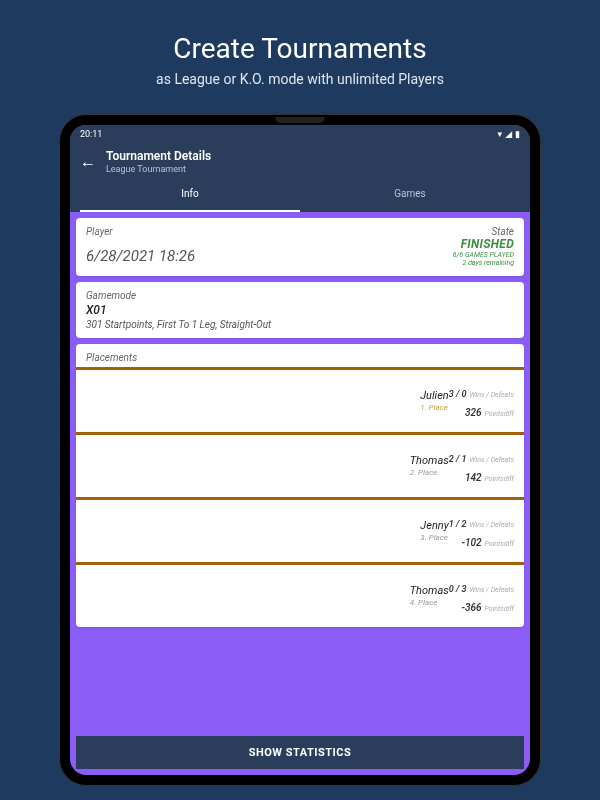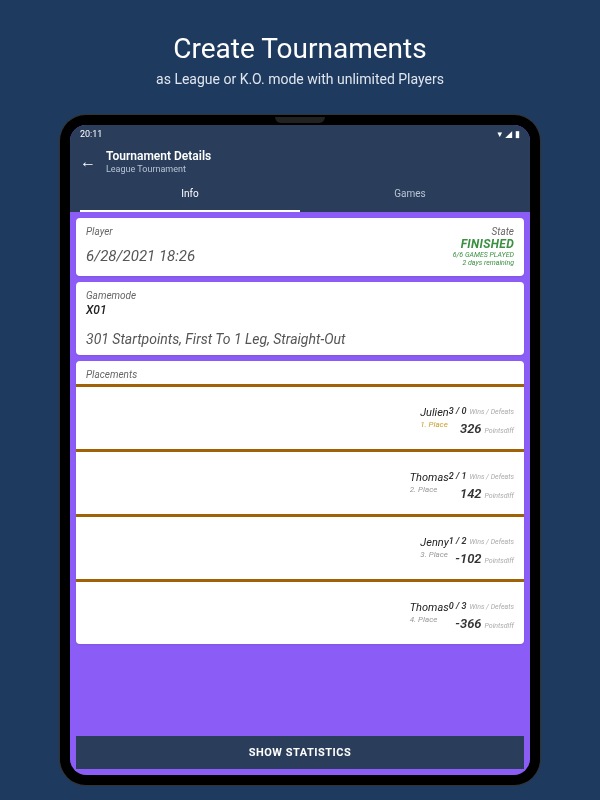--- a/index.html
+++ b/index.html
@@ -112,38 +112,38 @@
     display: flex;
     justify-content: space-between;
     align-items: flex-start;
   }
   .card-label { font-size: 10px; color: #666; }
   .card-value { font-size: 15px; color: #555; margin-top: 10px; }
   .state-block { text-align: right; }
   .state-finished { color: #3a9040; font-weight: 700; font-size: 12px; letter-spacing: 0.3px; }
   .state-sub { color: #3a9040; font-size: 7px; line-height: 1.2; }
   .gamemode-name { font-size: 12px; color: #222; font-weight: 500; margin-top: 2px; }
-  .gamemode-desc { font-size: 14px; color: #555; margin-top: 14px; }
+  .gamemode-desc { font-size: 10px; color: #555; margin-top: 2px; }
   .placements-card { padding: 8px 0 0 0; }
   .placements-title { font-size: 10px; color: #666; padding: 0 10px 4px 10px; }
   .placement-row {
     display: flex;
     justify-content: flex-end;
     align-items: center;
     padding: 12px 10px;
     border-top: 3px solid #a16207;
   }
   .placement-left {}
   .placement-name { font-size: 11px; color: #222; }
   .placement-rank { font-size: 8px; color: #999; margin-top: 1px; }
   .placement-rank.gold { color: #c8a030; }
   .placement-right { text-align: right; }
   .placement-score { font-size: 9px; color: #333; font-weight: 600; }
   .placement-score-label { font-size: 7px; color: #aaa; margin-left: 3px; font-weight: 400; }
-  .placement-diff { font-size: 13px; color: #333; font-weight: 600; margin-top: 1px; }
+  .placement-diff { font-size: 10px; color: #333; font-weight: 600; margin-top: 1px; }
   .placement-diff-label { font-size: 7px; color: #aaa; margin-left: 3px; font-weight: 400; }
   .bottom-button {
     margin: 6px;
     background: #2a3e5c;
     color: #fff;
     text-align: center;
     font-size: 11px;
     font-weight: 700;
     padding: 10px;
     letter-spacing: 0.5px;

